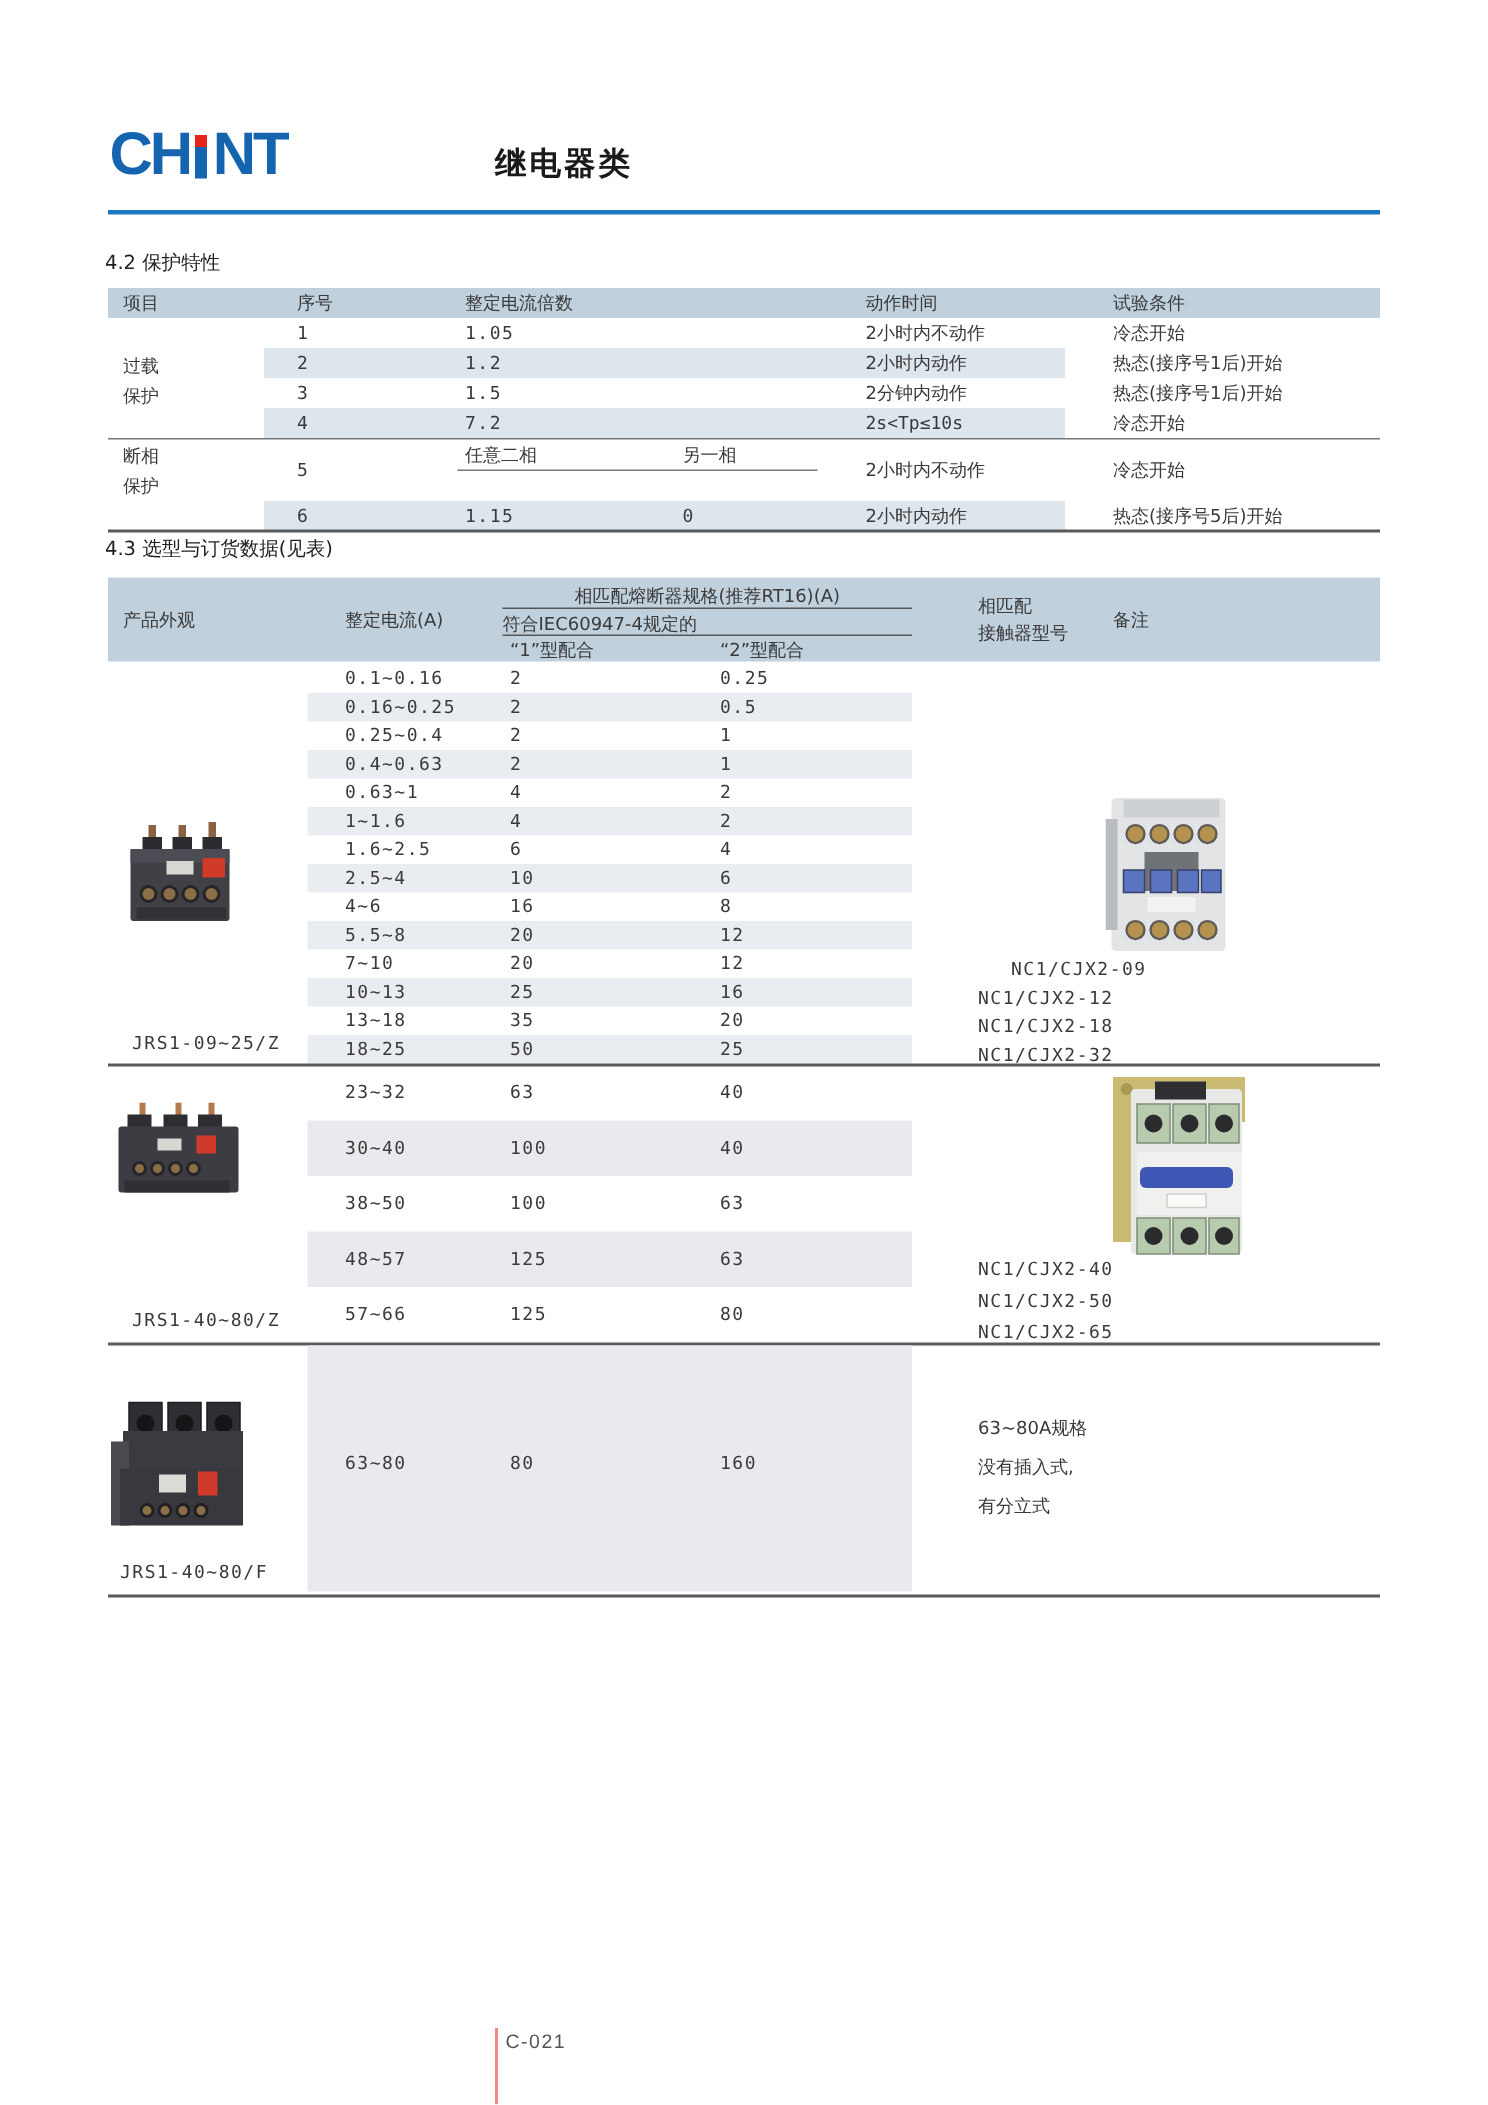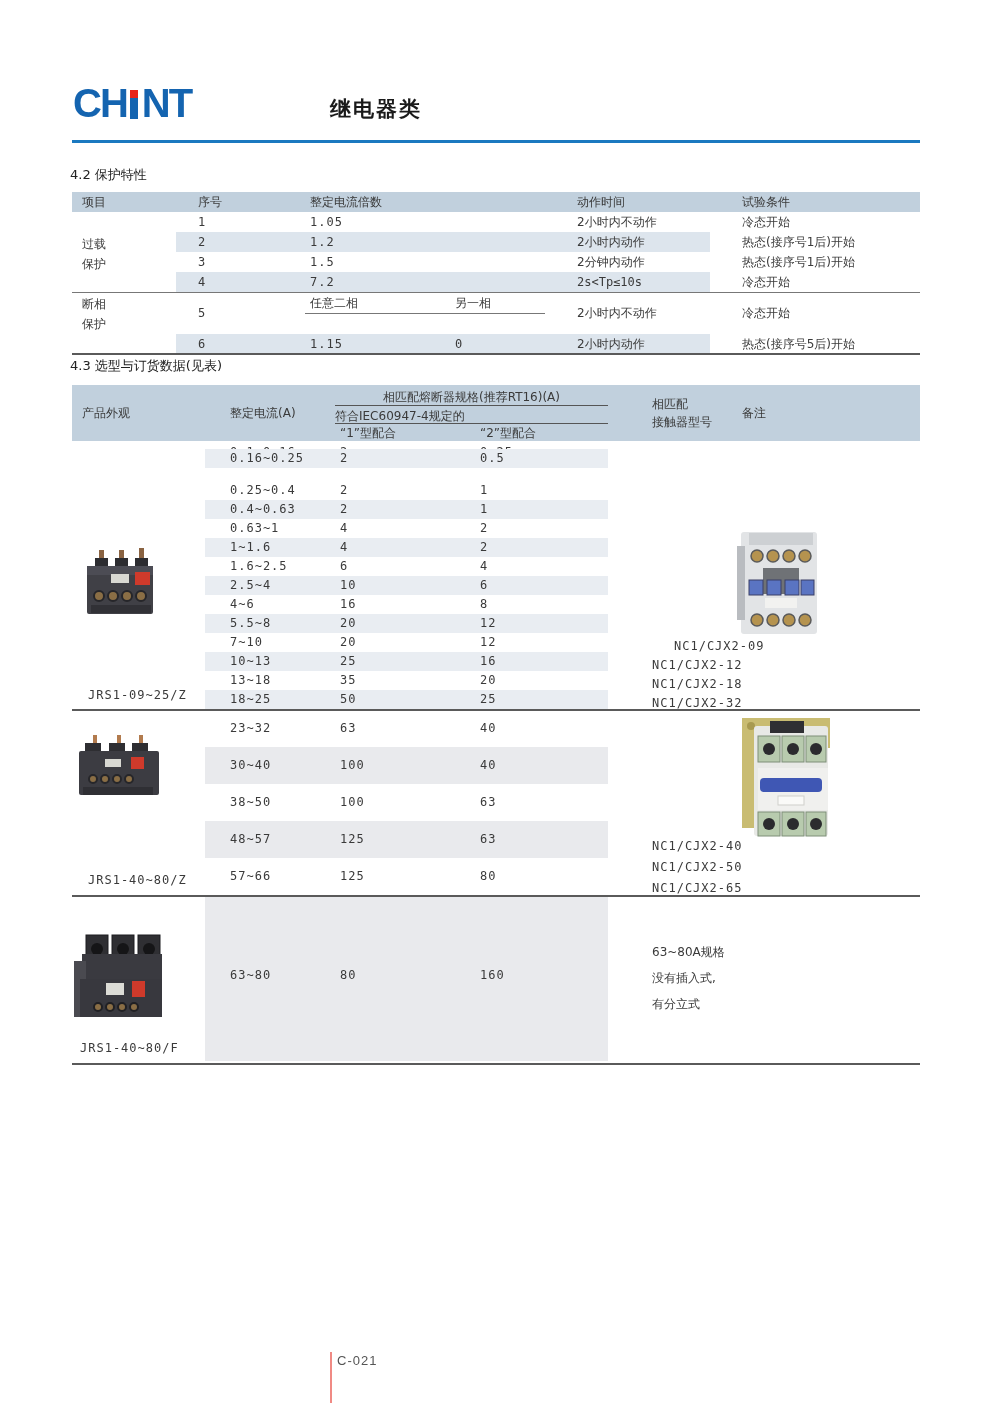--- a/index.html
+++ b/index.html
@@ -133,21 +133,21 @@
       <span class="abs cn" style="left:580px;top:11px;">相匹配</span>
       <span class="abs cn" style="left:580px;top:29px;">接触器型号</span>
       <span class="abs cn lh56" style="left:670px;">备注</span>
     </div>
 
     <div class="abs lh19" style="left:0;top:58px;width:848px;">
       <span class="abs num lh19" style="left:158px;">0.1~0.16</span>
       <span class="abs num lh19" style="left:268px;">2</span>
       <span class="abs num lh19" style="left:408px;">0.25</span>
     </div>
-    <div class="abs lh19" style="left:0;top:64px;width:848px;text-align:right;">
+    <div class="abs lh19" style="left:0;top:77px;width:848px;text-align:right;">
       <span class="abs shade-grp1" style="left:133px;top:0;width:403px;height:19px;"></span>
       <span class="abs num lh19" style="left:158px;">0.16~0.25</span>
       <span class="abs num lh19" style="left:268px;">2</span>
       <span class="abs num lh19" style="left:408px;">0.5</span>
     </div>
     <div class="abs lh19" style="left:0;top:96px;width:848px;">
       <span class="abs num lh19" style="left:158px;">0.25~0.4</span>
       <span class="abs num lh19" style="left:268px;">2</span>
       <span class="abs num lh19" style="left:408px;">1</span>
     </div>

